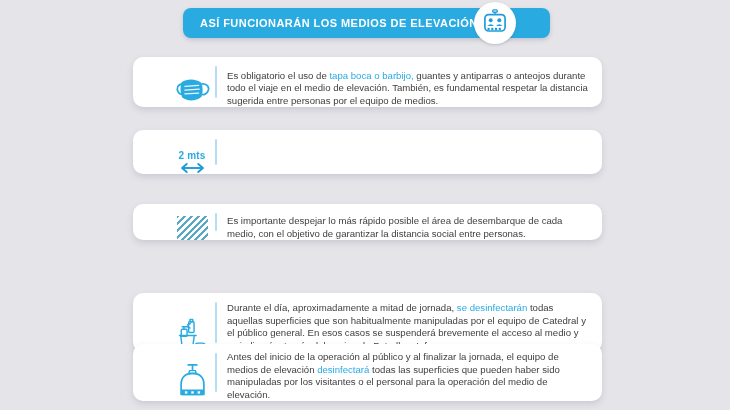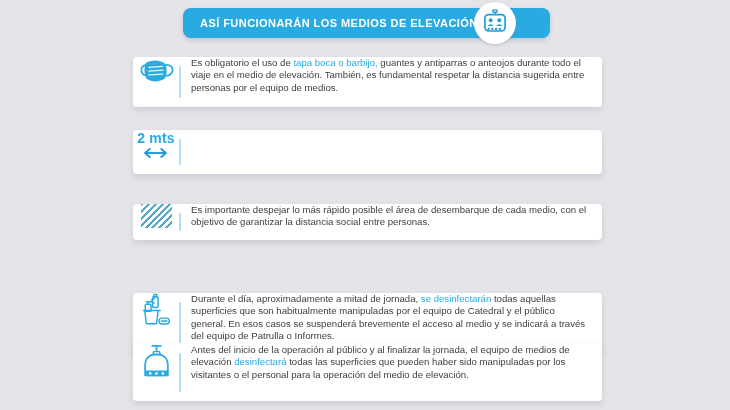--- a/index.html
+++ b/index.html
@@ -24,23 +24,23 @@
   .badge {
     position:absolute; left:291px; top:-6px; width:42px; height:42px;
     background:#ffffff; border-radius:50%;
     box-shadow:0 1px 3px rgba(90,100,120,.3);
     display:flex; align-items:center; justify-content:center;
   }
 
   
   .card {
     position:absolute; left:133px; width:469px;
-    background:#ffffff; border-radius:4px;
+    background:#ffffff; border-radius:10px;
     box-shadow:0 3px 6px rgba(110,115,135,.22);
-    display:flex; align-items:flex-start;
+    display:flex; align-items:flex-end;padding-left:36px;
   }
   .icon-col {
     width:46px; flex:0 0 46px; display:flex; flex-direction:column;
     align-items:center; justify-content:center;
   }
   .divider {
     width:2px; flex:0 0 2px; align-self:stretch; margin:9px 0;
     background:#b3ddf4; border-radius:2px;
   }
   .card-text {
@@ -51,21 +51,21 @@
   .hl { color:#29abe2; }
 
   .card1 { top:57px;  height:50px; }
   .card2 { top:130px; height:44px; }
   .card3 { top:204px; height:36px; }
   .card4 { top:272px; height:59px;margin-top:21px; }
   .card5 { top:344px; height:57px; }
 
   
   .dist-wrap { display:flex; flex-direction:column; align-items:center; gap:1px; }
-  .dist-label { font-size:14px; font-weight:bold; color:#29abe2; letter-spacing:.2px; }
+  .dist-label { font-size:10px; font-weight:bold; color:#29abe2; letter-spacing:.2px; }
   .stripes {
     width:31px; height:24px;
     background:repeating-linear-gradient(135deg,#57a7c7 0 2.1px,#ffffff 2.1px 4.8px);
   }
 </style>
 </head>
 <body>
 
 <div class="stage">
 

